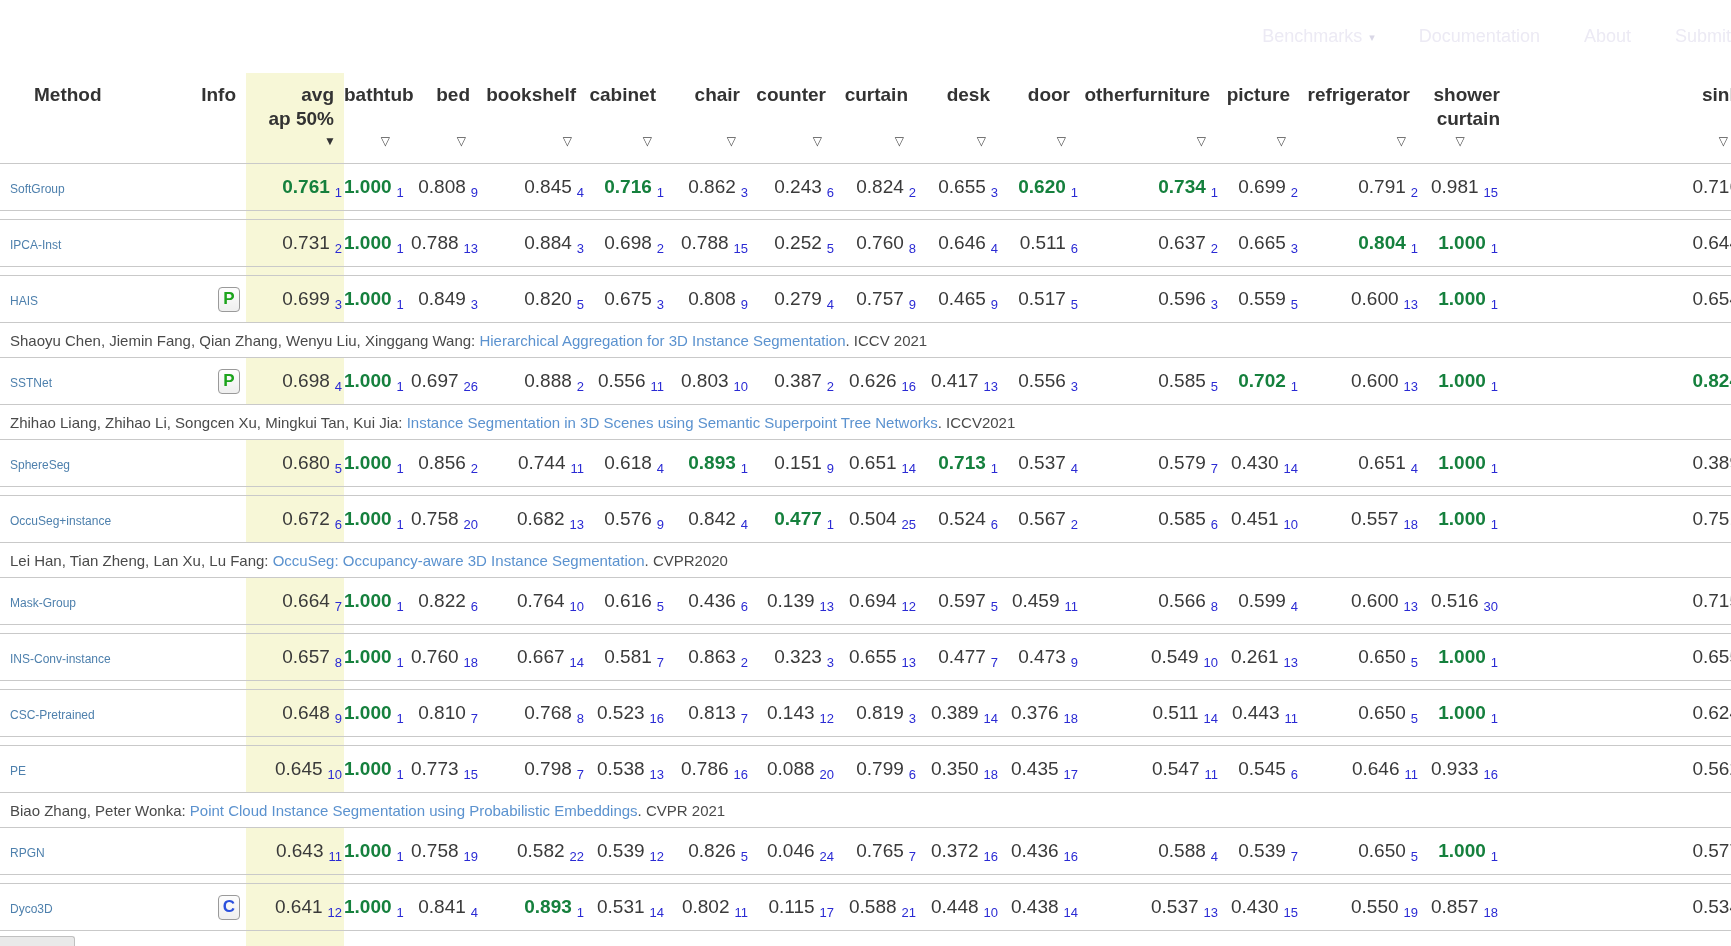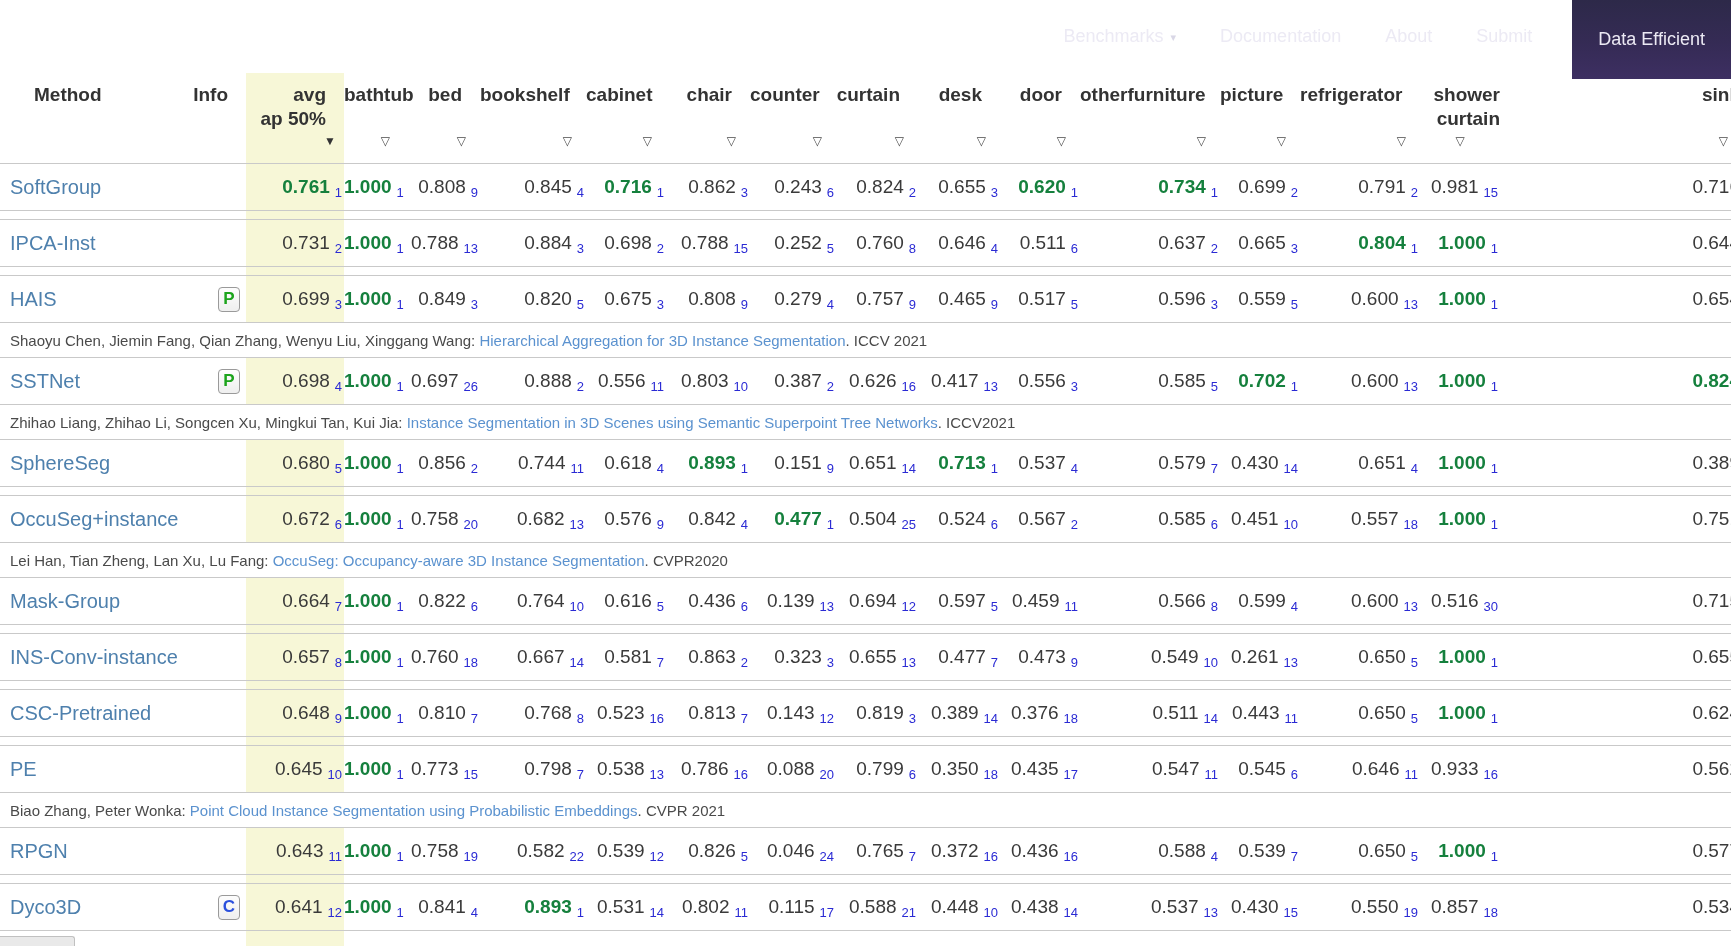--- a/index.html
+++ b/index.html
@@ -33,34 +33,34 @@
   .table-wrap{position:absolute;left:0;top:73px;width:1742px;z-index:1;}
   table{border-collapse:collapse;table-layout:fixed;width:1742px;}
   thead th{
     position:relative;height:90px;vertical-align:top;background:transparent;
     font-size:19px;font-weight:bold;color:#333;white-space:nowrap;padding:0;cursor:pointer;
   }
   thead th .collabel{padding-top:10px;line-height:1.25;}
   thead th.left{text-align:left;padding-left:24px;}
   thead th.left .collabel{padding-left:10px;}
   thead th.right{text-align:right;}
-  thead th.right .collabel{padding-right:18px;}
+  thead th.right .collabel{padding-right:10px;}
   thead th.center{text-align:right;}
   thead th.sink-col .collabel{padding-right:2px;}
   .arrow{position:absolute;bottom:16px;font-size:12px;line-height:1;}
   .arrow.filled{color:#333;right:8px;}
   .arrow.outline{color:#4a4a4a;right:14px;}
   .arrow.centered{right:auto;left:50%;transform:translateX(-50%);}
   tbody td{padding:0;background:transparent;}
   tr.datarow td{
     height:46px;border-top:1px solid #c9c9c9;border-bottom:1px solid #c9c9c9;
     font-size:19px;color:#3a3a3a;text-align:right;vertical-align:middle;white-space:nowrap;
   }
   tr.datarow td.method-cell{text-align:left;padding-left:10px;}
-  .method-link{color:#4e80ad;font-size:20px;cursor:pointer;text-decoration:none;}
+  .method-link{color:#4e80ad;font-size:12px;cursor:pointer;text-decoration:none;}
   tr.datarow td.info-cell{padding-right:6px;}
   .badge{
     display:inline-block;min-width:20px;height:23px;line-height:22px;text-align:center;
     border:1px solid #9a9a9a;border-radius:4px;background:linear-gradient(#fdfdfd,#efefef);
     font-weight:bold;font-size:17px;cursor:pointer;
   }
   .badge.green{color:#1ca41c;}
   .badge.blue{color:#2b50dd;}
   tr.datarow td.num{padding-right:2px;}
   .val{display:inline-block;}
@@ -90,23 +90,20 @@
           <span class="caret">▾</span>
         </div>
         <div class="nav-item">
           <span>Documentation</span>
         </div>
         <div class="nav-item">
           <span>About</span>
         </div>
         <div class="nav-item">
           <span>Submit</span>
-        </div>
-        <div class="nav-item active">
-          <span>Data Efficient</span>
         </div>
       </div>
   </div>
 
   <div class="avg-strip"></div>
 
   <div class="table-wrap">
     <table id="lb-table">
       <colgroup id="lb-cols">
           <col style="width: 186px;">

